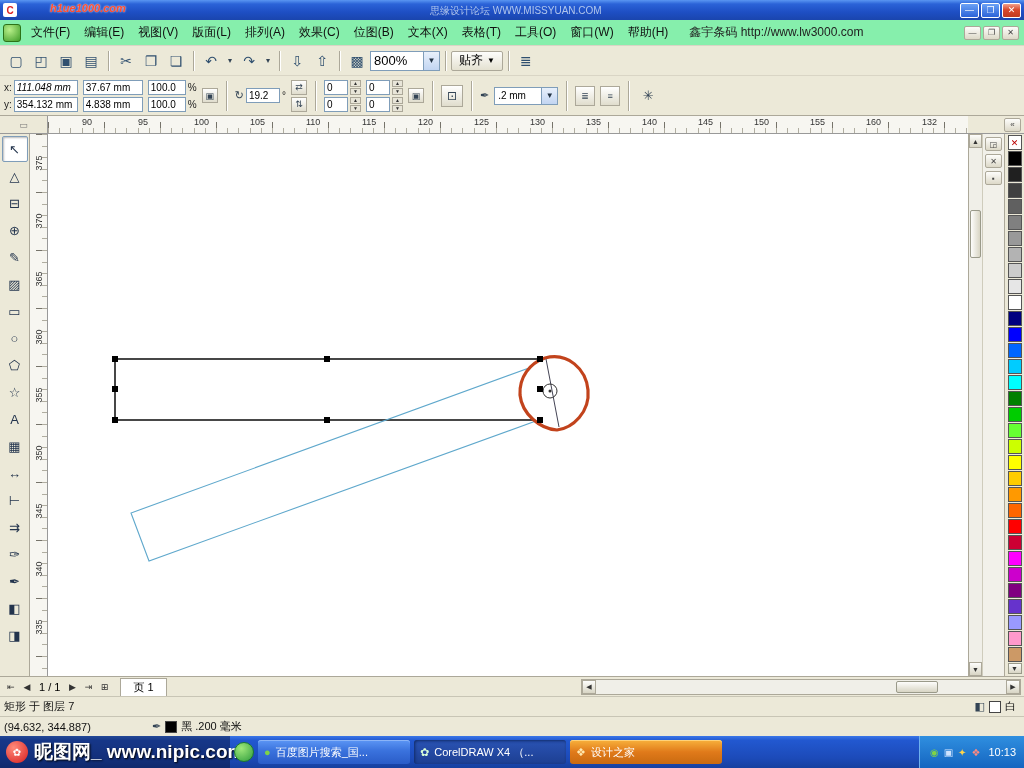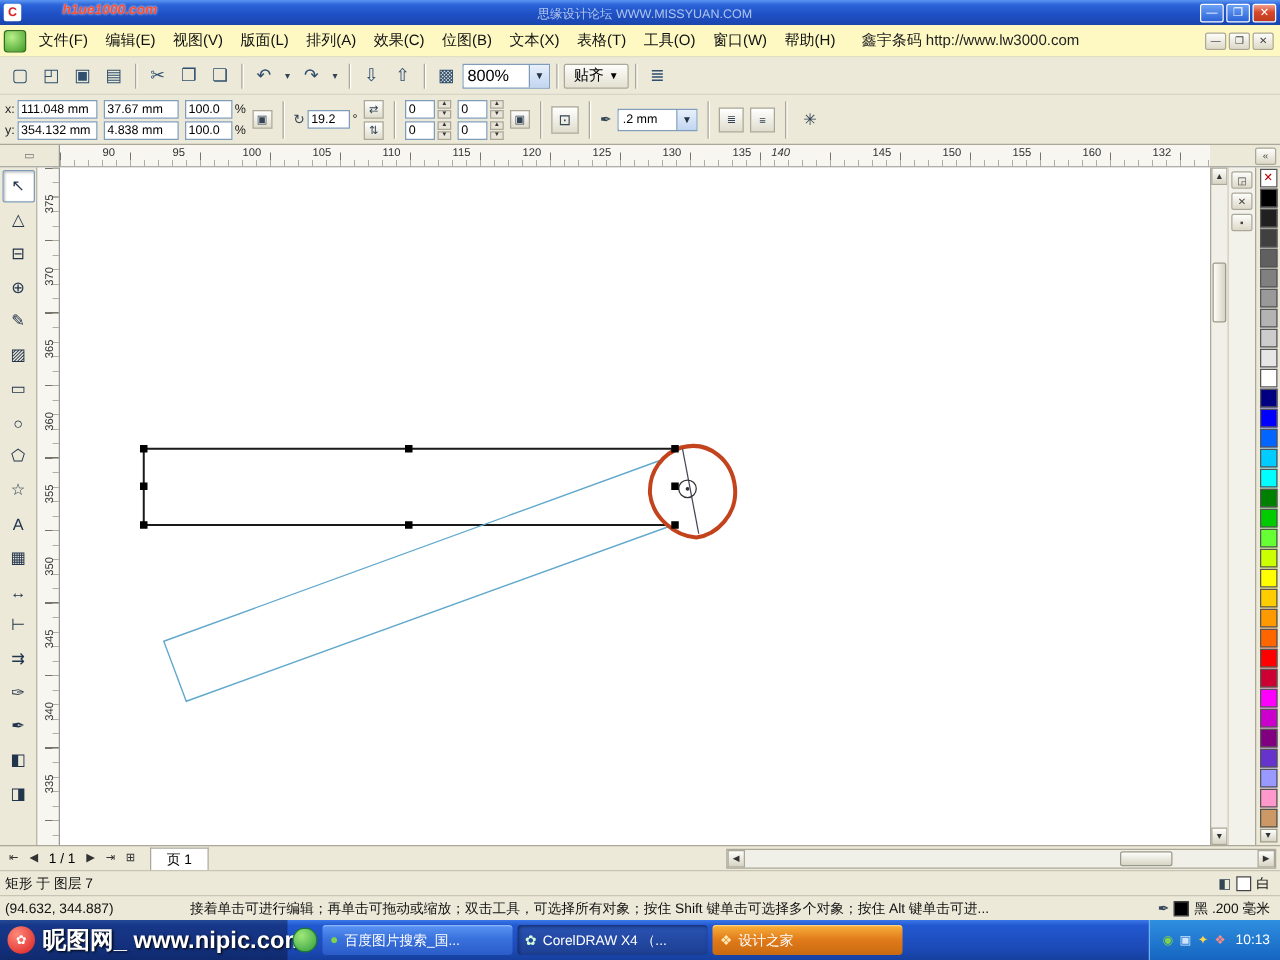--- a/index.html
+++ b/index.html
@@ -10,21 +10,21 @@
   .titlebar{height:20px;flex:0 0 20px;background:linear-gradient(180deg,#5a96f2 0%,#2b63d8 20%,#1e4fc4 60%,#1a45ad 100%);display:flex;align-items:center;color:#fff;padding:0 3px;gap:4px;position:relative;}
   .app-icon{width:14px;height:14px;border-radius:2px;background:#fff;color:#d22;font-weight:bold;font-size:10px;display:flex;align-items:center;justify-content:center;}
   .title-text{font-weight:bold;font-size:11px;white-space:nowrap;text-shadow:1px 1px 1px #123;}
   .tb-watermark{position:absolute;left:430px;top:4px;color:#c9d9f2;font-size:10px;opacity:.85;z-index:2;}
   .corner-watermark{position:absolute;left:14px;top:2px;color:#ff4b2e;font-weight:bold;font-style:italic;font-size:11px;z-index:3;text-shadow:0 0 2px #fff;margin-left:36px;}
   .win-btns{margin-left:auto;display:flex;gap:2px;}
   .wbtn{width:19px;height:15px;border:1px solid #fff;border-radius:2px;display:flex;align-items:center;justify-content:center;font-size:9px;color:#fff;background:linear-gradient(180deg,#6ba1f5,#2b63d8);}
   .wbtn.close{background:linear-gradient(180deg,#f2a08c,#d8482b 45%,#c03a1e);}
 
   
-  .menubar{height:26px;flex:0 0 26px;background:#fef9c3;display:flex;align-items:center;border-bottom:1px solid #d9d5c5;padding:0 3px;}
+  .menubar{height:26px;flex:0 0 26px;background:#86efac;display:flex;align-items:center;border-bottom:1px solid #d9d5c5;padding:0 3px;}
   .app-mini-icon{width:18px;height:18px;border-radius:3px;background:radial-gradient(circle at 35% 30%,#b8f08a,#3f9c28);border:1px solid #2c7218;margin-right:3px;}
   .menu-item{padding:5px 7px;color:#111;white-space:nowrap;}
   .menu-ad{margin-left:14px;color:#222;white-space:nowrap;}
   .doc-btns{margin-left:auto;display:flex;gap:2px;margin-right:2px;}
   .dbtn{width:17px;height:14px;background:linear-gradient(#fdfdfb,#ddd9c8);border:1px solid #aca899;border-radius:2px;font-size:8px;display:flex;align-items:center;justify-content:center;color:#444;}
 
   
   .toolbar{height:30px;flex:0 0 30px;background:#ECE9D8;display:flex;align-items:center;padding:0 4px;gap:1px;border-bottom:1px solid #d9d5c5;}
   .tbtn{width:24px;height:24px;display:flex;align-items:center;justify-content:center;font-size:14px;color:#2f4f6f;}
   .tbtn.small{width:12px;font-size:8px;color:#345;}
@@ -180,21 +180,21 @@
       <span style="font-size:8px;">▼</span>
     </div>
     <div class="tsep"></div>
     <div class="tbtn">≣</div>
   </div>
 
   <div class="propbar">
     <div class="pb-col">
       <div class="pb-row">
         <span class="pb-lbl">x:</span>
-        <input class="fld" style="width: 64px;" readonly="" value="111.048 mm">
+        <input class="fld" style="width: 64px; font-style: italic;" readonly="" value="111.048 mm">
       </div>
       <div class="pb-row">
         <span class="pb-lbl">y:</span>
         <input class="fld" style="width: 64px;" readonly="" value="354.132 mm">
       </div>
     </div>
     <div class="pb-col">
       <input class="fld" style="width: 60px;" readonly="" value="37.67 mm">
       <input class="fld" style="width: 60px;" readonly="" value="4.838 mm">
     </div>
@@ -274,21 +274,21 @@
         <span class="rnum" style="left: 34px; text-align: right;">90</span>
         <span class="rnum" style="left: 90px;">95</span>
         <span class="rnum" style="left: 146px;">100</span>
         <span class="rnum" style="left: 202px;">105</span>
         <span class="rnum" style="left: 258px;">110</span>
         <span class="rnum" style="left: 314px;">115</span>
         <span class="rnum" style="left: 370px;">120</span>
         <span class="rnum" style="left: 426px;">125</span>
         <span class="rnum" style="left: 482px;">130</span>
         <span class="rnum" style="left: 538px;">135</span>
-        <span class="rnum" style="left: 569px; font-style: italic;">140</span>
+        <span class="rnum" style="left: 594px;">140</span>
         <span class="rnum" style="left: 650px;">145</span>
         <span class="rnum" style="left: 706px;">150</span>
         <span class="rnum" style="left: 762px;">155</span>
         <span class="rnum" style="left: 818px;">160</span>
         <span class="rnum" style="left: 874px;">132</span>
       </div>
     <div class="ruler-right-corner">
       <div class="dbtn">«</div>
     </div>
   </div>
@@ -423,21 +423,20 @@
     <span class="st-object">矩形 于 图层 7</span>
     <div class="st-ind">
       <span style="color:#345;">◧</span>
       <div class="chip white"></div>
       <span>白</span>
     </div>
   </div>
 
   <div class="status">
     <span class="st-coords">(94.632, 344.887)</span>
-    <span class="st-hint">接着单击可进行编辑；再单击可拖动或缩放；双击工具，可选择所有对象；按住 Shift 键单击可选择多个对象；按住 Alt 键单击可进...</span>
     <div class="st-ind">
       <span style="color:#345;">✒</span>
       <div class="chip black"></div>
       <span>黑 .200 毫米</span>
     </div>
   </div>
 
   <div class="taskbar">
     <div class="tk-watermark">
       <div class="nipic-logo">✿</div>

